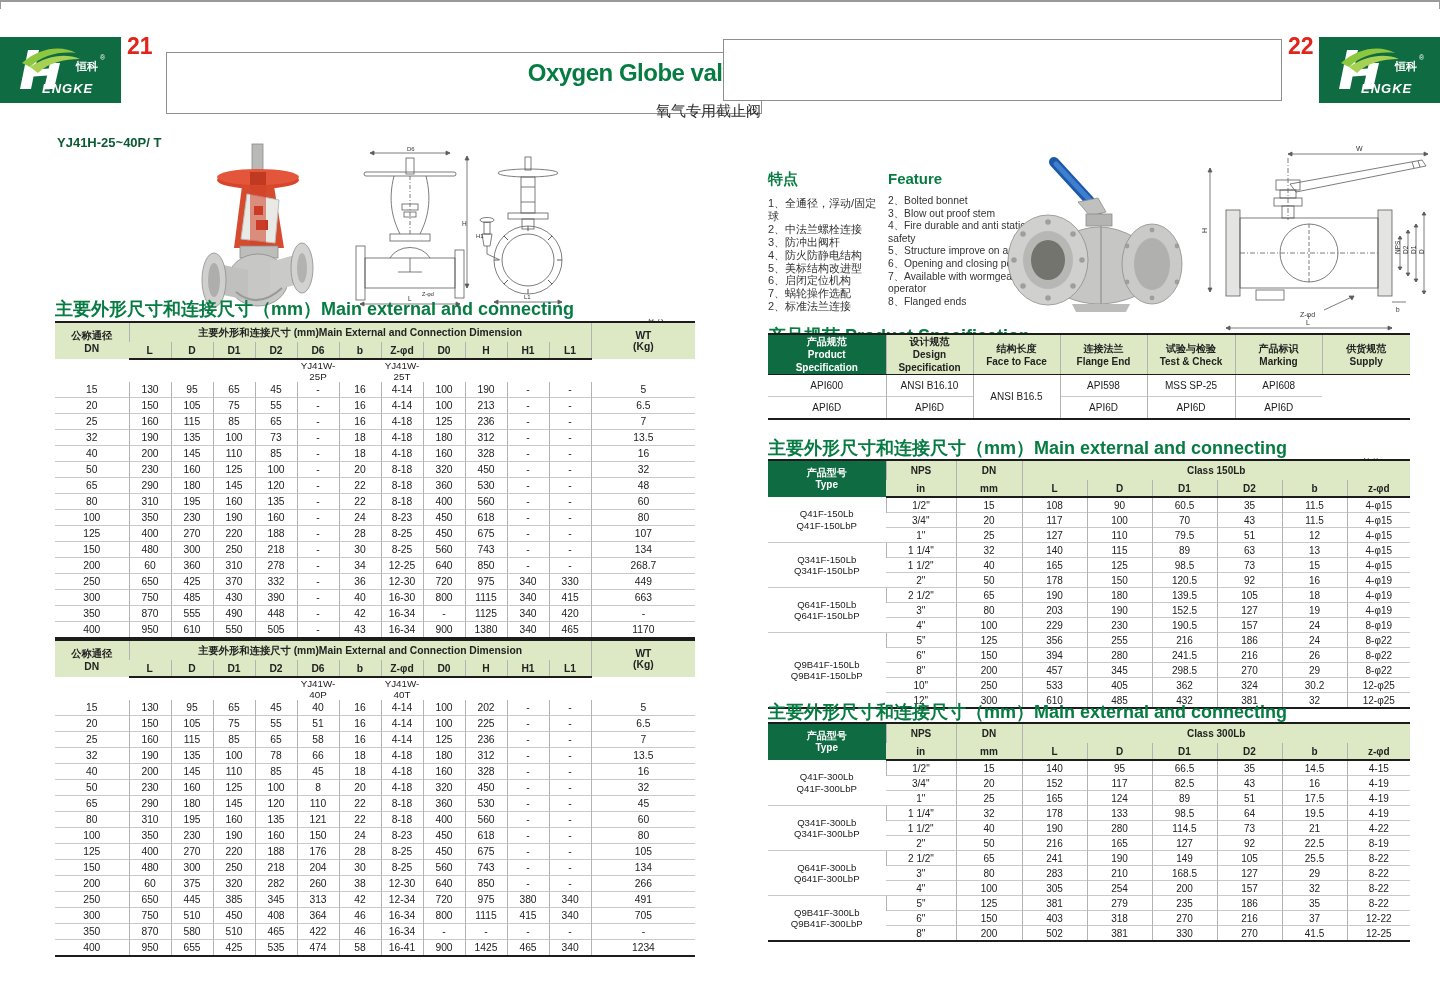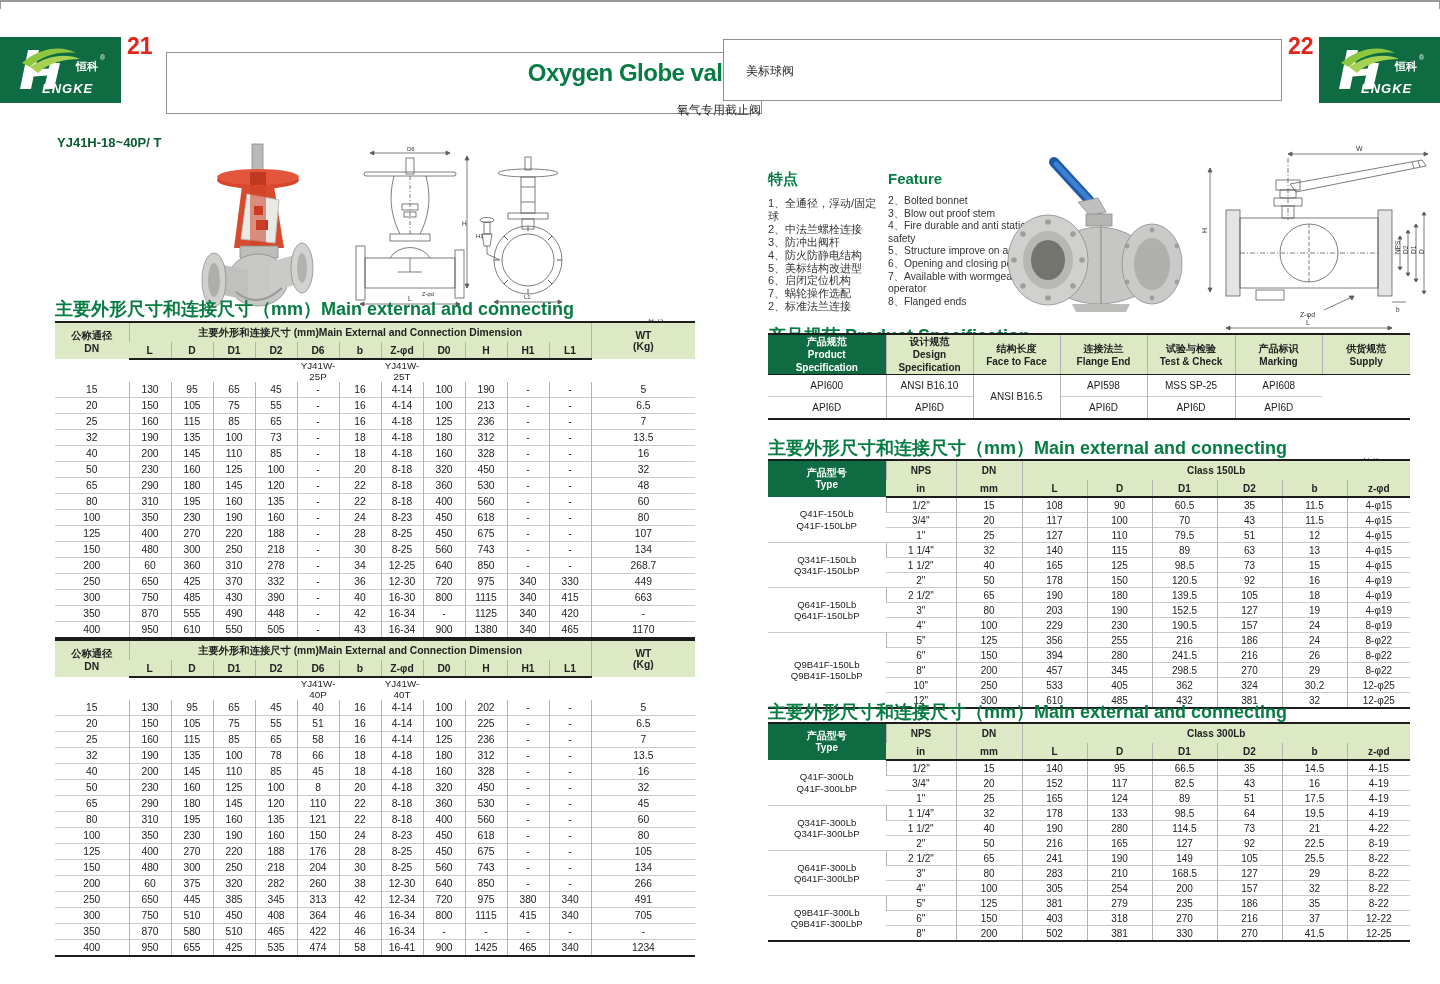--- a/index.html
+++ b/index.html
@@ -5,21 +5,21 @@
   html,body{margin:0;padding:0;}
   body{width:1440px;height:984px;position:relative;background:#fff;overflow:hidden;
        font-family:"Liberation Sans","DejaVu Sans",sans-serif;color:#222;}
   .abs{position:absolute;}
   .topline{left:0;top:0;width:1440px;height:2px;background:#9a9a9a;}
   .sidetick{width:1px;height:9px;background:#9a9a9a;top:0;}
   .logo-box{width:121px;height:66px;background:#0f6b41;}
   .pagenum{font-size:23px;font-weight:bold;color:#e1251b;line-height:1;}
   .title-box{height:62px;background:#fff;border:1px solid #8f8f8f;padding:7px 0 0 22px;box-sizing:border-box;}
   .title-en{color:#077c42;font-weight:bold;font-size:24px;letter-spacing:-0.5px;line-height:1.1;}
-  .title-zh{color:#2b2b2b;font-size:12px;margin-top:16px;}
+  .title-zh{color:#2b2b2b;font-size:15px;margin-top:16px;}
   .model-label{color:#0b5a33;font-weight:bold;font-size:13px;}
   .sec-head{display:flex;justify-content:space-between;align-items:flex-end;}
   .sec-title{color:#077c42;font-weight:bold;font-size:18px;}
   .unit{font-size:10px;color:#333;}
   .feat-title{color:#077c42;font-weight:bold;font-size:15px;margin-bottom:8px;}
   .feat-item{font-size:11px;color:#333;line-height:12.9px;}
   .feat-item .cont{padding-left:14px;}
   .feat-en .feat-item{font-size:10.3px;line-height:12.6px;}
 
   table{border-collapse:collapse;table-layout:fixed;}
@@ -77,37 +77,36 @@
     <text x="42" y="56" fill="#fff" font-size="13" font-weight="bold" font-style="italic" letter-spacing="1">ENGKE</text>
   </svg>
 </div>
 <div class="abs pagenum" style="left:127px;top:35px;">21</div>
 <div class="abs title-box" style="left:166px;top:52px;width:596px;text-align:right;">
   <div class="title-en">Oxygen Globe valves</div>
   <div class="title-zh">氧气专用截止阀</div>
 </div>
 
 <div class="abs title-box" style="left:723px;top:39px;width:559px;">
-  <div class="title-zh">美标球阀</div>
 </div>
 <div class="abs pagenum" style="left:1288px;top:35px;">22</div>
 <div class="abs logo-box" style="left:1319px;top:37px;">
   <svg width="121" height="66" viewBox="0 0 121 66">
     <polygon points="28,13 39,13 31,52 20,52" fill="#fff"></polygon>
     <polygon points="50,26 60,26 54,52 44,52" fill="#fff"></polygon>
     <polygon points="27,33 56,31 55,38 26,40" fill="#fff"></polygon>
     <path d="M22 26 C40 10 62 8 76 16 C60 14 42 18 30 30 Z" fill="#8dc63f"></path>
     <path d="M30 30 C48 18 66 16 80 22 C64 22 48 26 38 36 Z" fill="#a6d153"></path>
     <text x="76" y="33" fill="#fff" font-size="11" font-weight="bold">恒科</text>
     <text x="100" y="23" fill="#fff" font-size="7">®</text>
     <text x="42" y="56" fill="#fff" font-size="13" font-weight="bold" font-style="italic" letter-spacing="1">ENGKE</text>
   </svg>
 </div>
 
-<div class="abs model-label" style="left:57px;top:135px;">YJ41H-18~40P/ T</div>
+<div class="abs model-label" style="left:57px;top:135px;">YJ41H-25~40P/ T</div>
 
 <div class="abs" style="left:192px;top:142px;">
   <svg width="132" height="172" viewBox="0 0 132 172">
     <rect x="60" y="2" width="11" height="30" fill="#b9b9b7" stroke="#8a8a88" stroke-width="0.8"></rect>
     <ellipse cx="66" cy="38" rx="41" ry="9" fill="#d8452a"></ellipse>
     <ellipse cx="66" cy="35" rx="41" ry="8" fill="#e4563b"></ellipse>
     <rect x="58" y="30" width="16" height="13" fill="#bf3a20"></rect>
     <path d="M50 44 L82 44 L92 106 L42 106 Z" fill="#d64a2e"></path>
     <path d="M55 52 L87 58 L83 101 L49 97 Z" fill="#e9e9e6" stroke="#bdbdba" stroke-width="1"></path>
     <rect x="62" y="64" width="9" height="9" fill="#c43526"></rect>

